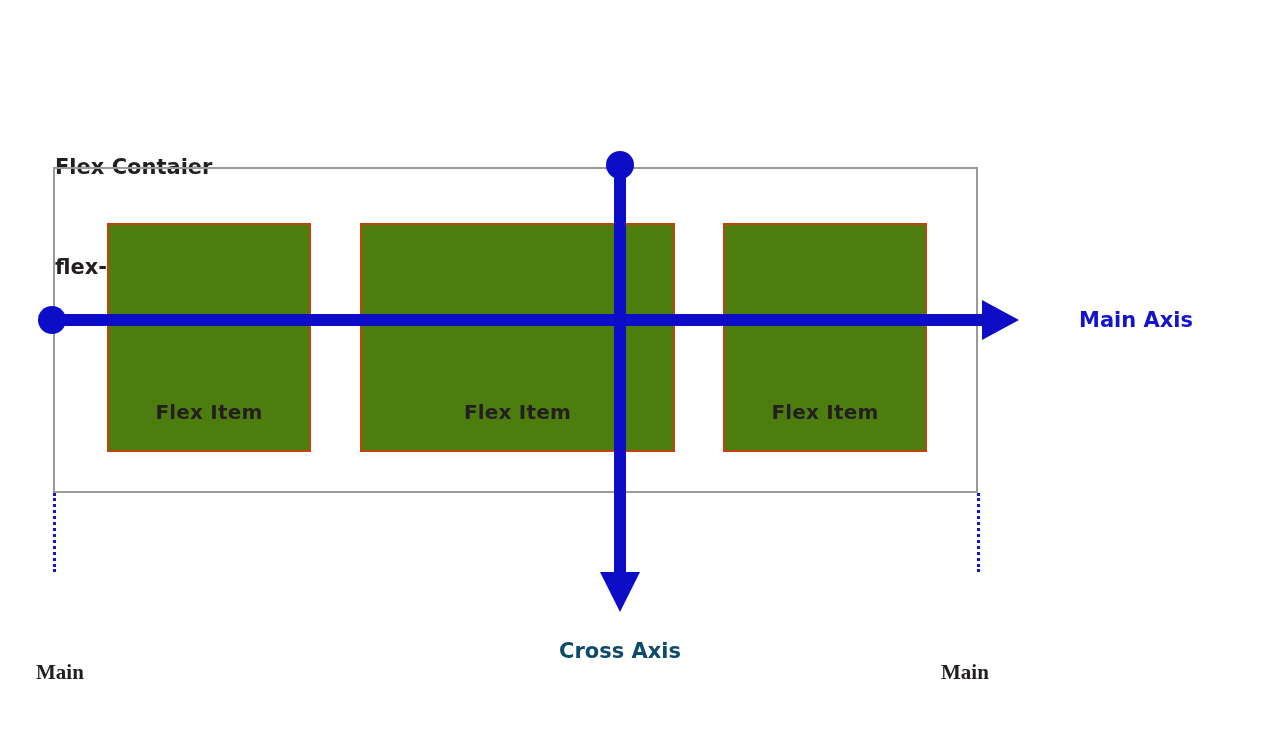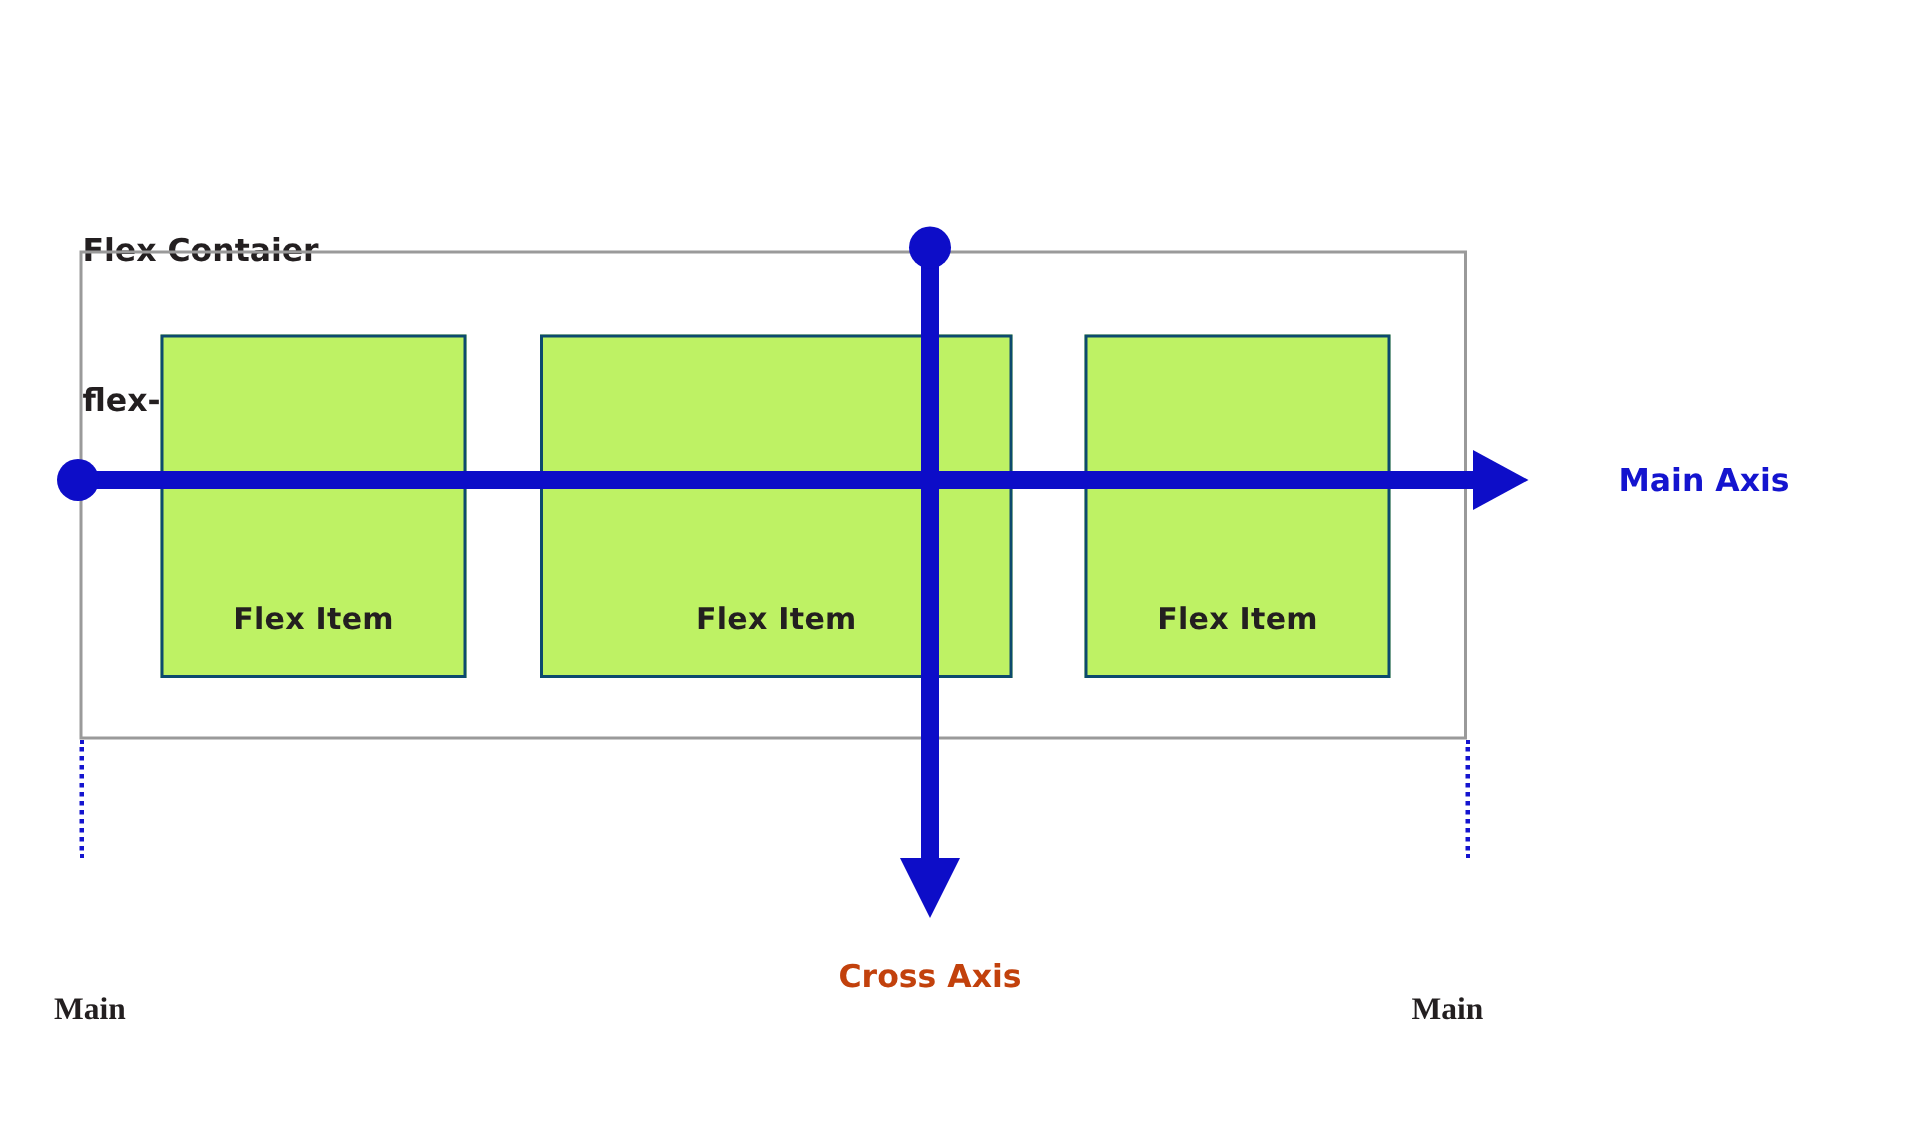--- a/index.html
+++ b/index.html
@@ -47,22 +47,22 @@
     border: 2px solid #9a9a9a;
     box-sizing: border-box;
     background: transparent;
   }
 
   
   .flex-item {
     position: absolute;
     top: 208px;
     height: 229px;
-    background: #bef264;
-    border: 2px solid #0c4a6e;
+    background: #4d7c0f;
+    border: 2px solid #c2410c;
     box-sizing: border-box;
   }
   .flex-item.i0 { left: 107px;  width: 204px; }
   .flex-item.i1 { left: 360px;  width: 315px; }
   .flex-item.i2 { left: 723px;  width: 204px; }
 
   .flex-item-label {
     position: absolute;
     left: 0;
     right: 0;
@@ -141,21 +141,21 @@
     border-right: 20px solid transparent;
     border-top: 40px solid #0d0dc8;
   }
   .cross-axis-label {
     position: absolute;
     left: 620px;
     top: 624px;
     transform: translateX(-50%);
     font-size: 21px;
     font-weight: bold;
-    color: #c2410c;
+    color: #0c4a6e;
     white-space: nowrap;
   }
 
   
   .guide {
     position: absolute;
     top: 478px;
     width: 0;
     height: 79px;
     border-left: 3px dotted #1414cf;

